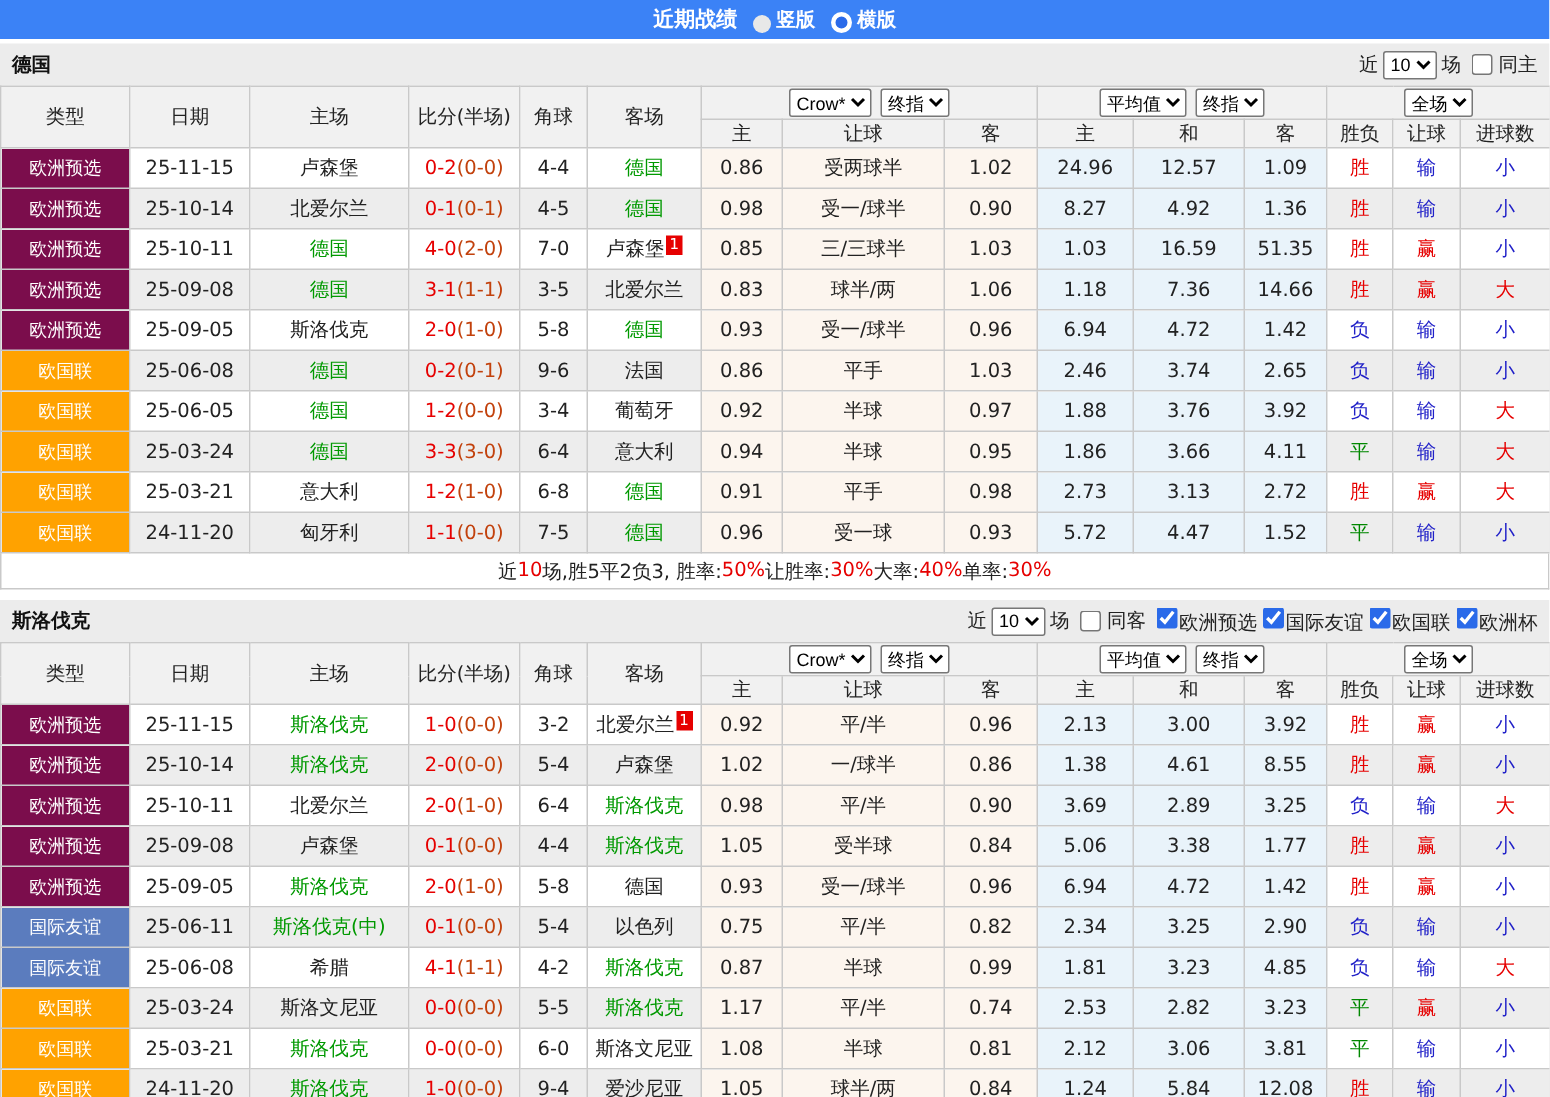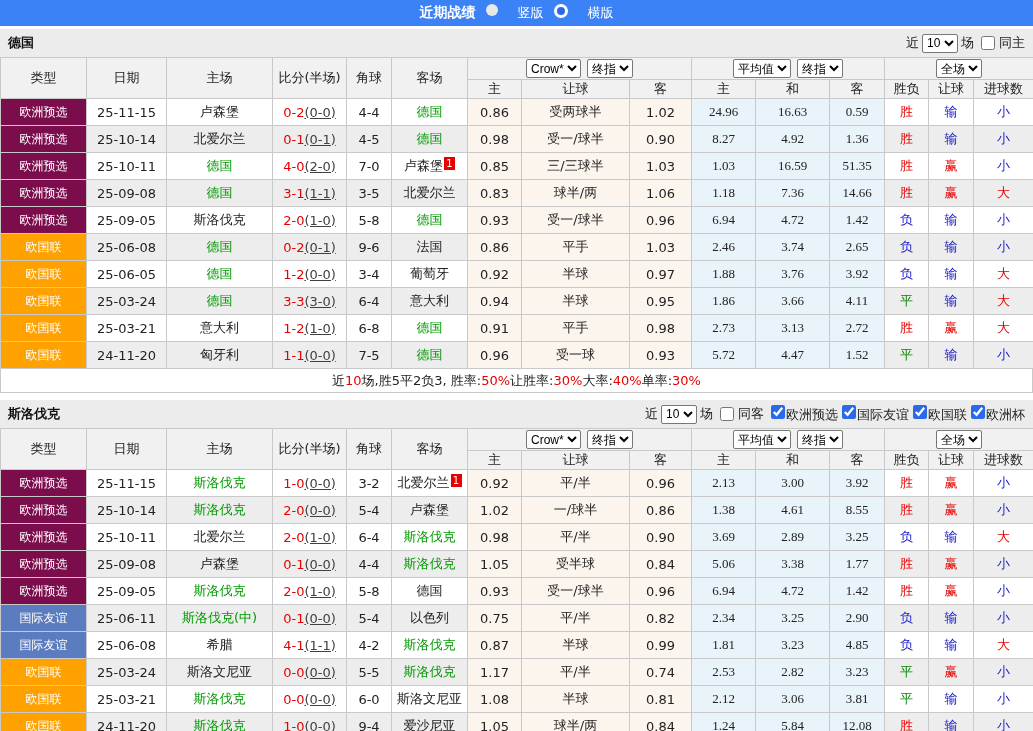--- a/index.html
+++ b/index.html
@@ -1,44 +1,44 @@
 <!DOCTYPE html>
 <html><head>
 <meta charset="utf-8">
 <style>
   html,body{margin:0;padding:0;background:#fff;}
   body{width:1033px;font-family:"DejaVu Sans","Liberation Sans",sans-serif;font-size:13px;color:#222;}
   
   .topbar{height:26px;background:#3b82f6;display:flex;align-items:center;justify-content:center;gap:10px;margin-bottom:3px;}
   .topbar .title{color:#fff;font-weight:bold;font-size:14px;}
-  .radio-opt{display:inline-flex;align-items:flex-start;gap:20px;color:#fff;font-size:13px;cursor:pointer;}
+  .radio-opt{display:inline-flex;align-items:flex-end;gap:4px;color:#fff;font-size:13px;cursor:pointer;font-weight:bold;}
   .radio-dot{width:12px;height:12px;border-radius:50%;display:inline-block;}
   .radio-dot.unsel{background:#e8e8e8;}
   .radio-dot.sel{background:#2a6ae9;border:3px solid #fff;width:8px;height:8px;}
   
   .bar{height:28px;background:#ececec;display:flex;align-items:center;justify-content:space-between;padding:0 8px;box-sizing:border-box;}
   .bar .team{font-weight:bold;color:#111;}
   .filters{display:flex;align-items:center;gap:3px;font-size:13px;}
   .filters select{font-size:12px;height:19px;border:1px solid #777;background:#fff;border-radius:2px;}
   .filters input[type=checkbox]{width:14px;height:14px;accent-color:#2a6ae9;margin:0 1px 0 4px;}
   
   table.tbl{border-collapse:collapse;table-layout:fixed;width:1033px;}
   .tbl th,.tbl td{border:1px solid #c9c9c9;text-align:center;padding:0;overflow:hidden;white-space:nowrap;}
   .tbl th{background:#f1f1f1;font-weight:normal;font-size:13px;height:18px;}
   .tbl th.grp{height:21px;}
   .tbl th select{font-size:12px;height:19px;border:1px solid #777;background:#fff;border-radius:2px;margin:0 3px;}
   .tbl td{height:26px;font-size:13px;background:#fff;}
   tr.alt td.plain{background:#ededed;}
   td.crowcol{background:#fcf5ee !important;}
-  td.avgcol{background:#e9f3fa !important;font-family:Liberation Serif, serif;}
+  td.avgcol{background:#e9f3fa !important;}
   td.typecell{color:#fff;font-size:12px;}
   .team-link{cursor:pointer;}
   .team-link.hl{color:#009900;}
   .score-main{color:#e60000;}
-  .score-half{color:#404040;text-decoration:underline;}
+  .score-half{color:#c2410c;}
   .badge{display:inline-block;background:#e60000;color:#fff;font-size:10px;line-height:13px;height:13px;min-width:9px;padding:0 1px;vertical-align:top;margin-left:1px;}
   
   .summary{height:23px;border:1px solid #c9c9c9;border-top:none;display:flex;align-items:center;justify-content:center;font-size:13px;}
   .summary .red{color:#e60000;}
   .gap{height:7px;}
 </style>
 </head>
 <body>
 
 <div class="topbar">
@@ -118,22 +118,22 @@
             <td class="typecell" style="background: rgb(123, 13, 76);">欧洲预选</td>
             <td class="plain">25-11-15</td>
             <td class="plain"><span class="team-link">卢森堡</span></td>
             <td class="plain"><span class="score-main">0-2</span><span class="score-half">(0-0)</span></td>
             <td class="plain">4-4</td>
             <td class="plain"><span class="team-link hl">德国</span></td>
             <td class="crowcol">0.86</td>
             <td class="crowcol">受两球半</td>
             <td class="crowcol">1.02</td>
             <td class="avgcol">24.96</td>
-            <td class="avgcol">16.63</td>
-            <td class="avgcol">0.59</td>
+            <td class="avgcol">12.57</td>
+            <td class="avgcol">1.09</td>
             <td class="plain" style="color: rgb(230, 0, 0);">胜</td>
             <td class="plain" style="color: rgb(32, 32, 200);">输</td>
             <td class="plain" style="color: rgb(32, 32, 200);">小</td>
           </tr>
           <tr class="alt">
             <td class="typecell" style="background: rgb(123, 13, 76);">欧洲预选</td>
             <td class="plain">25-10-14</td>
             <td class="plain"><span class="team-link">北爱尔兰</span></td>
             <td class="plain"><span class="score-main">0-1</span><span class="score-half">(0-1)</span></td>
             <td class="plain">4-5</td>

